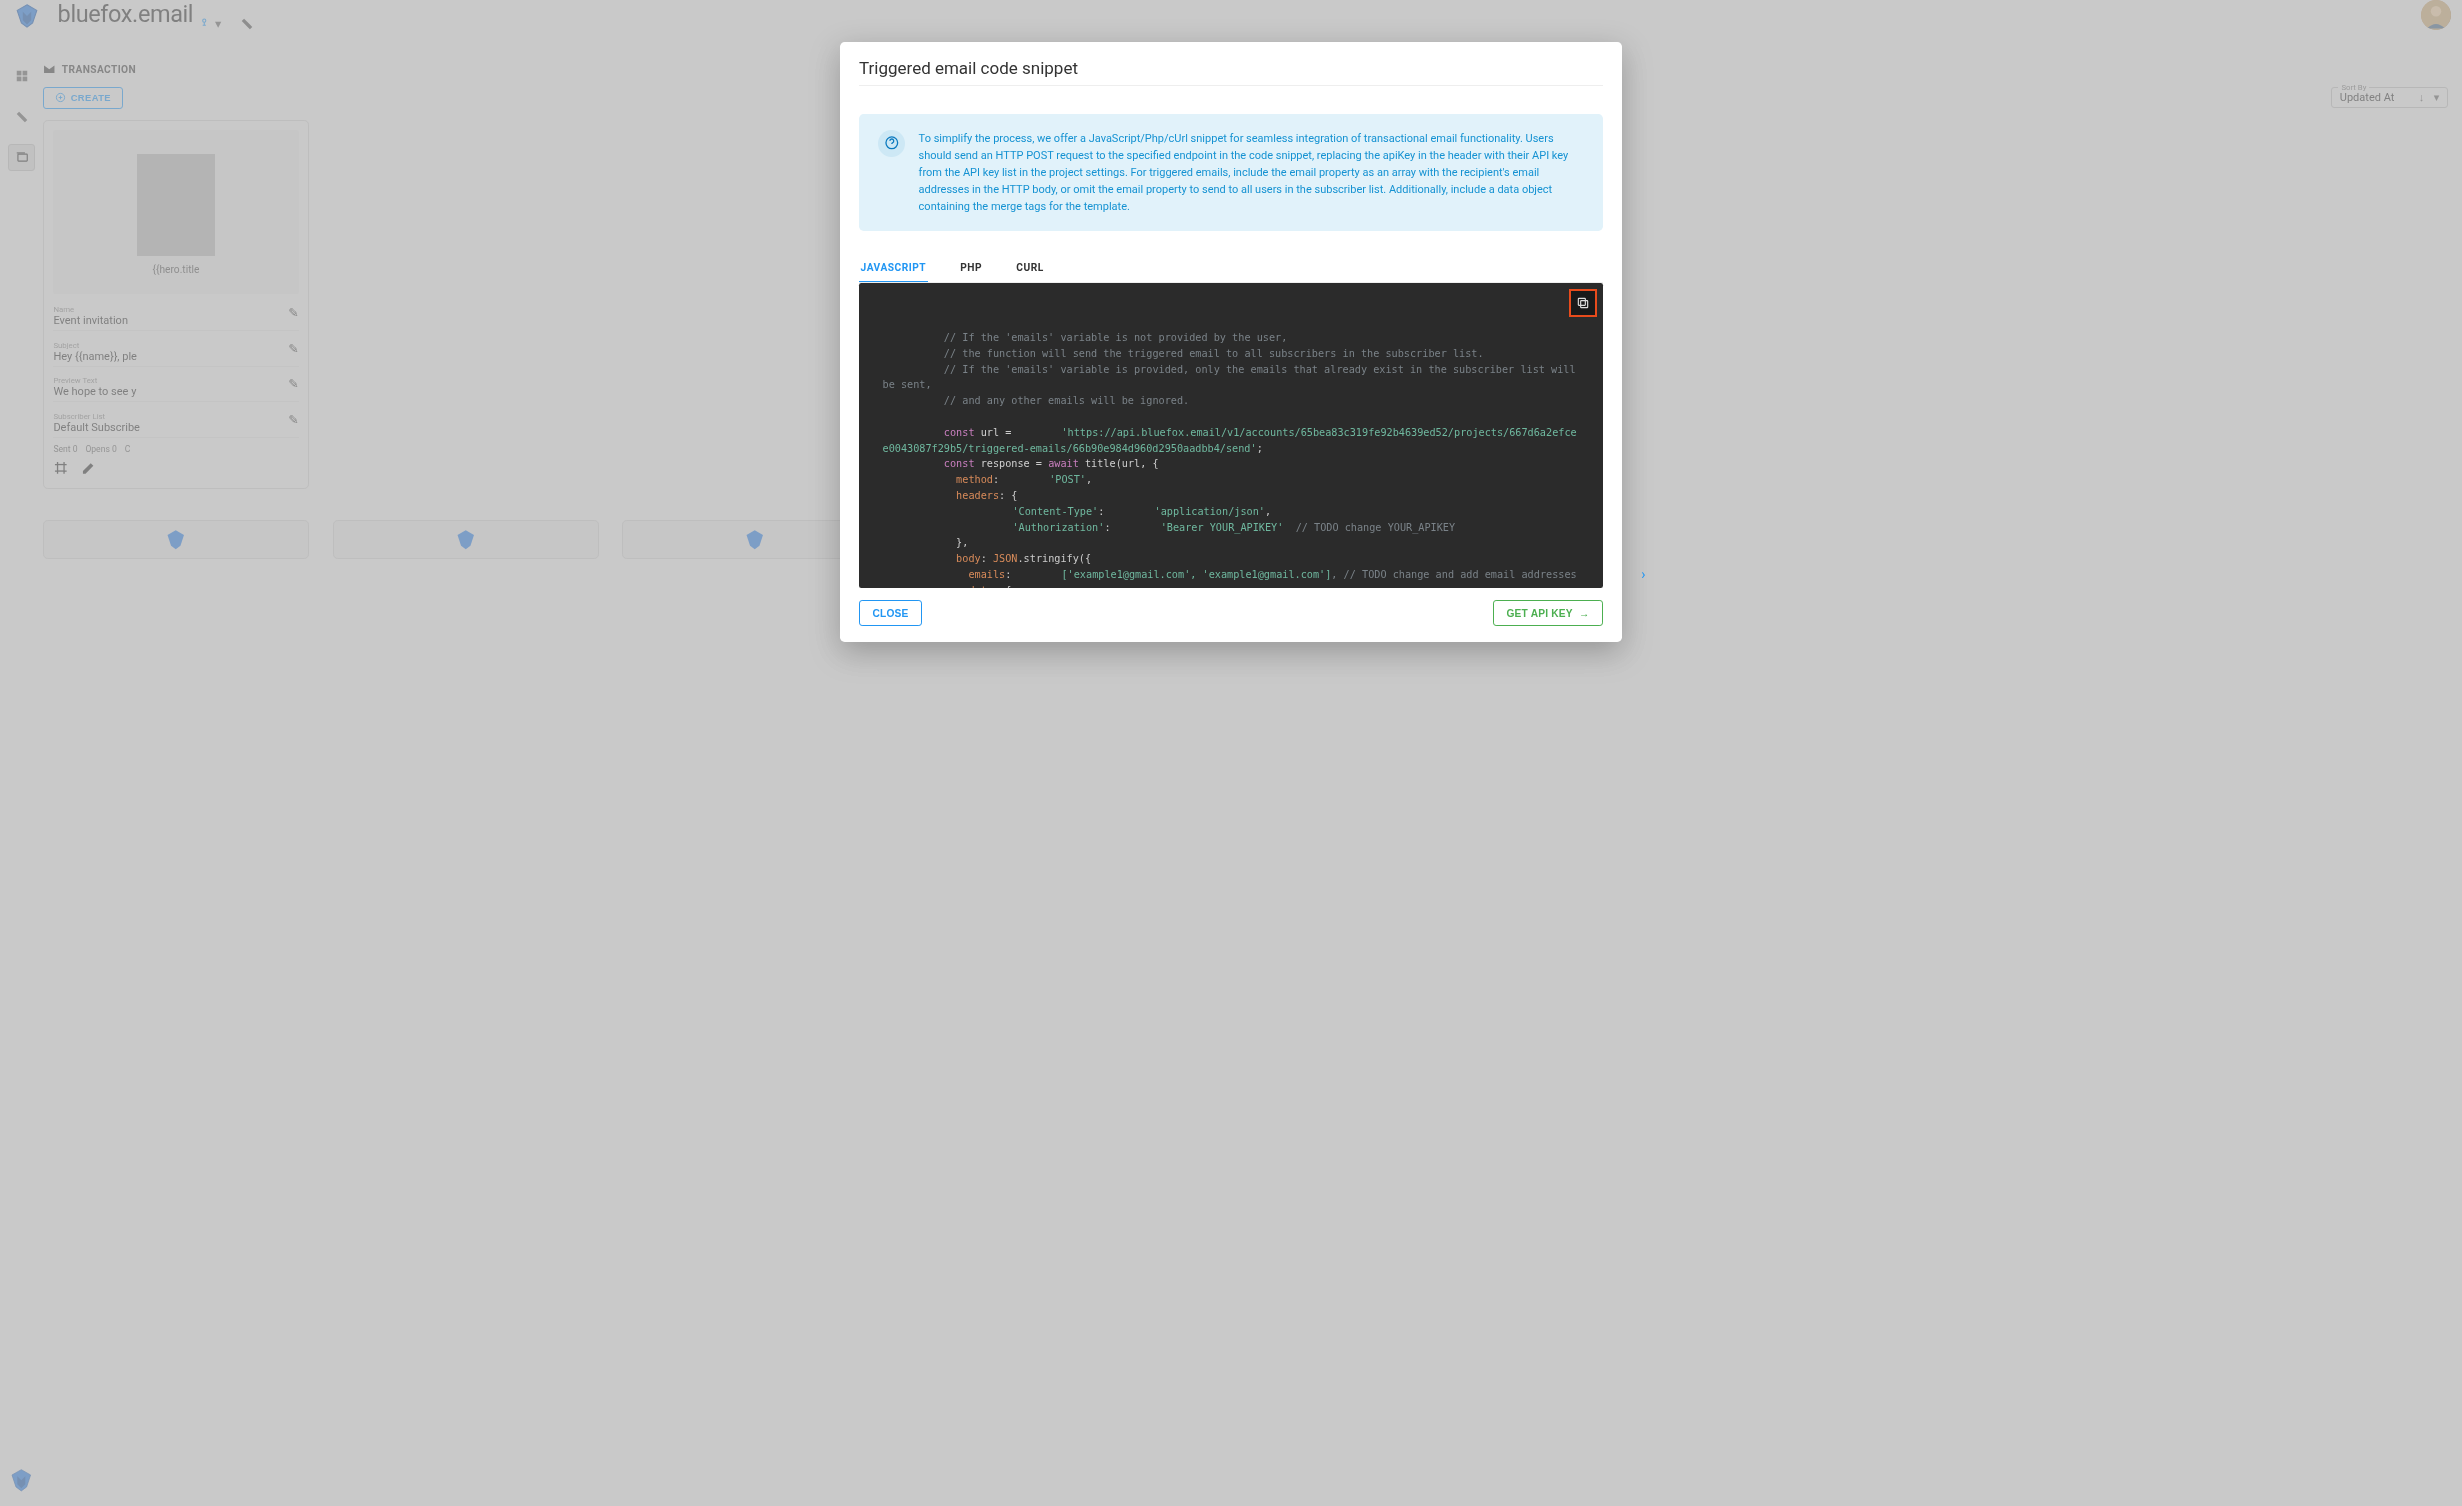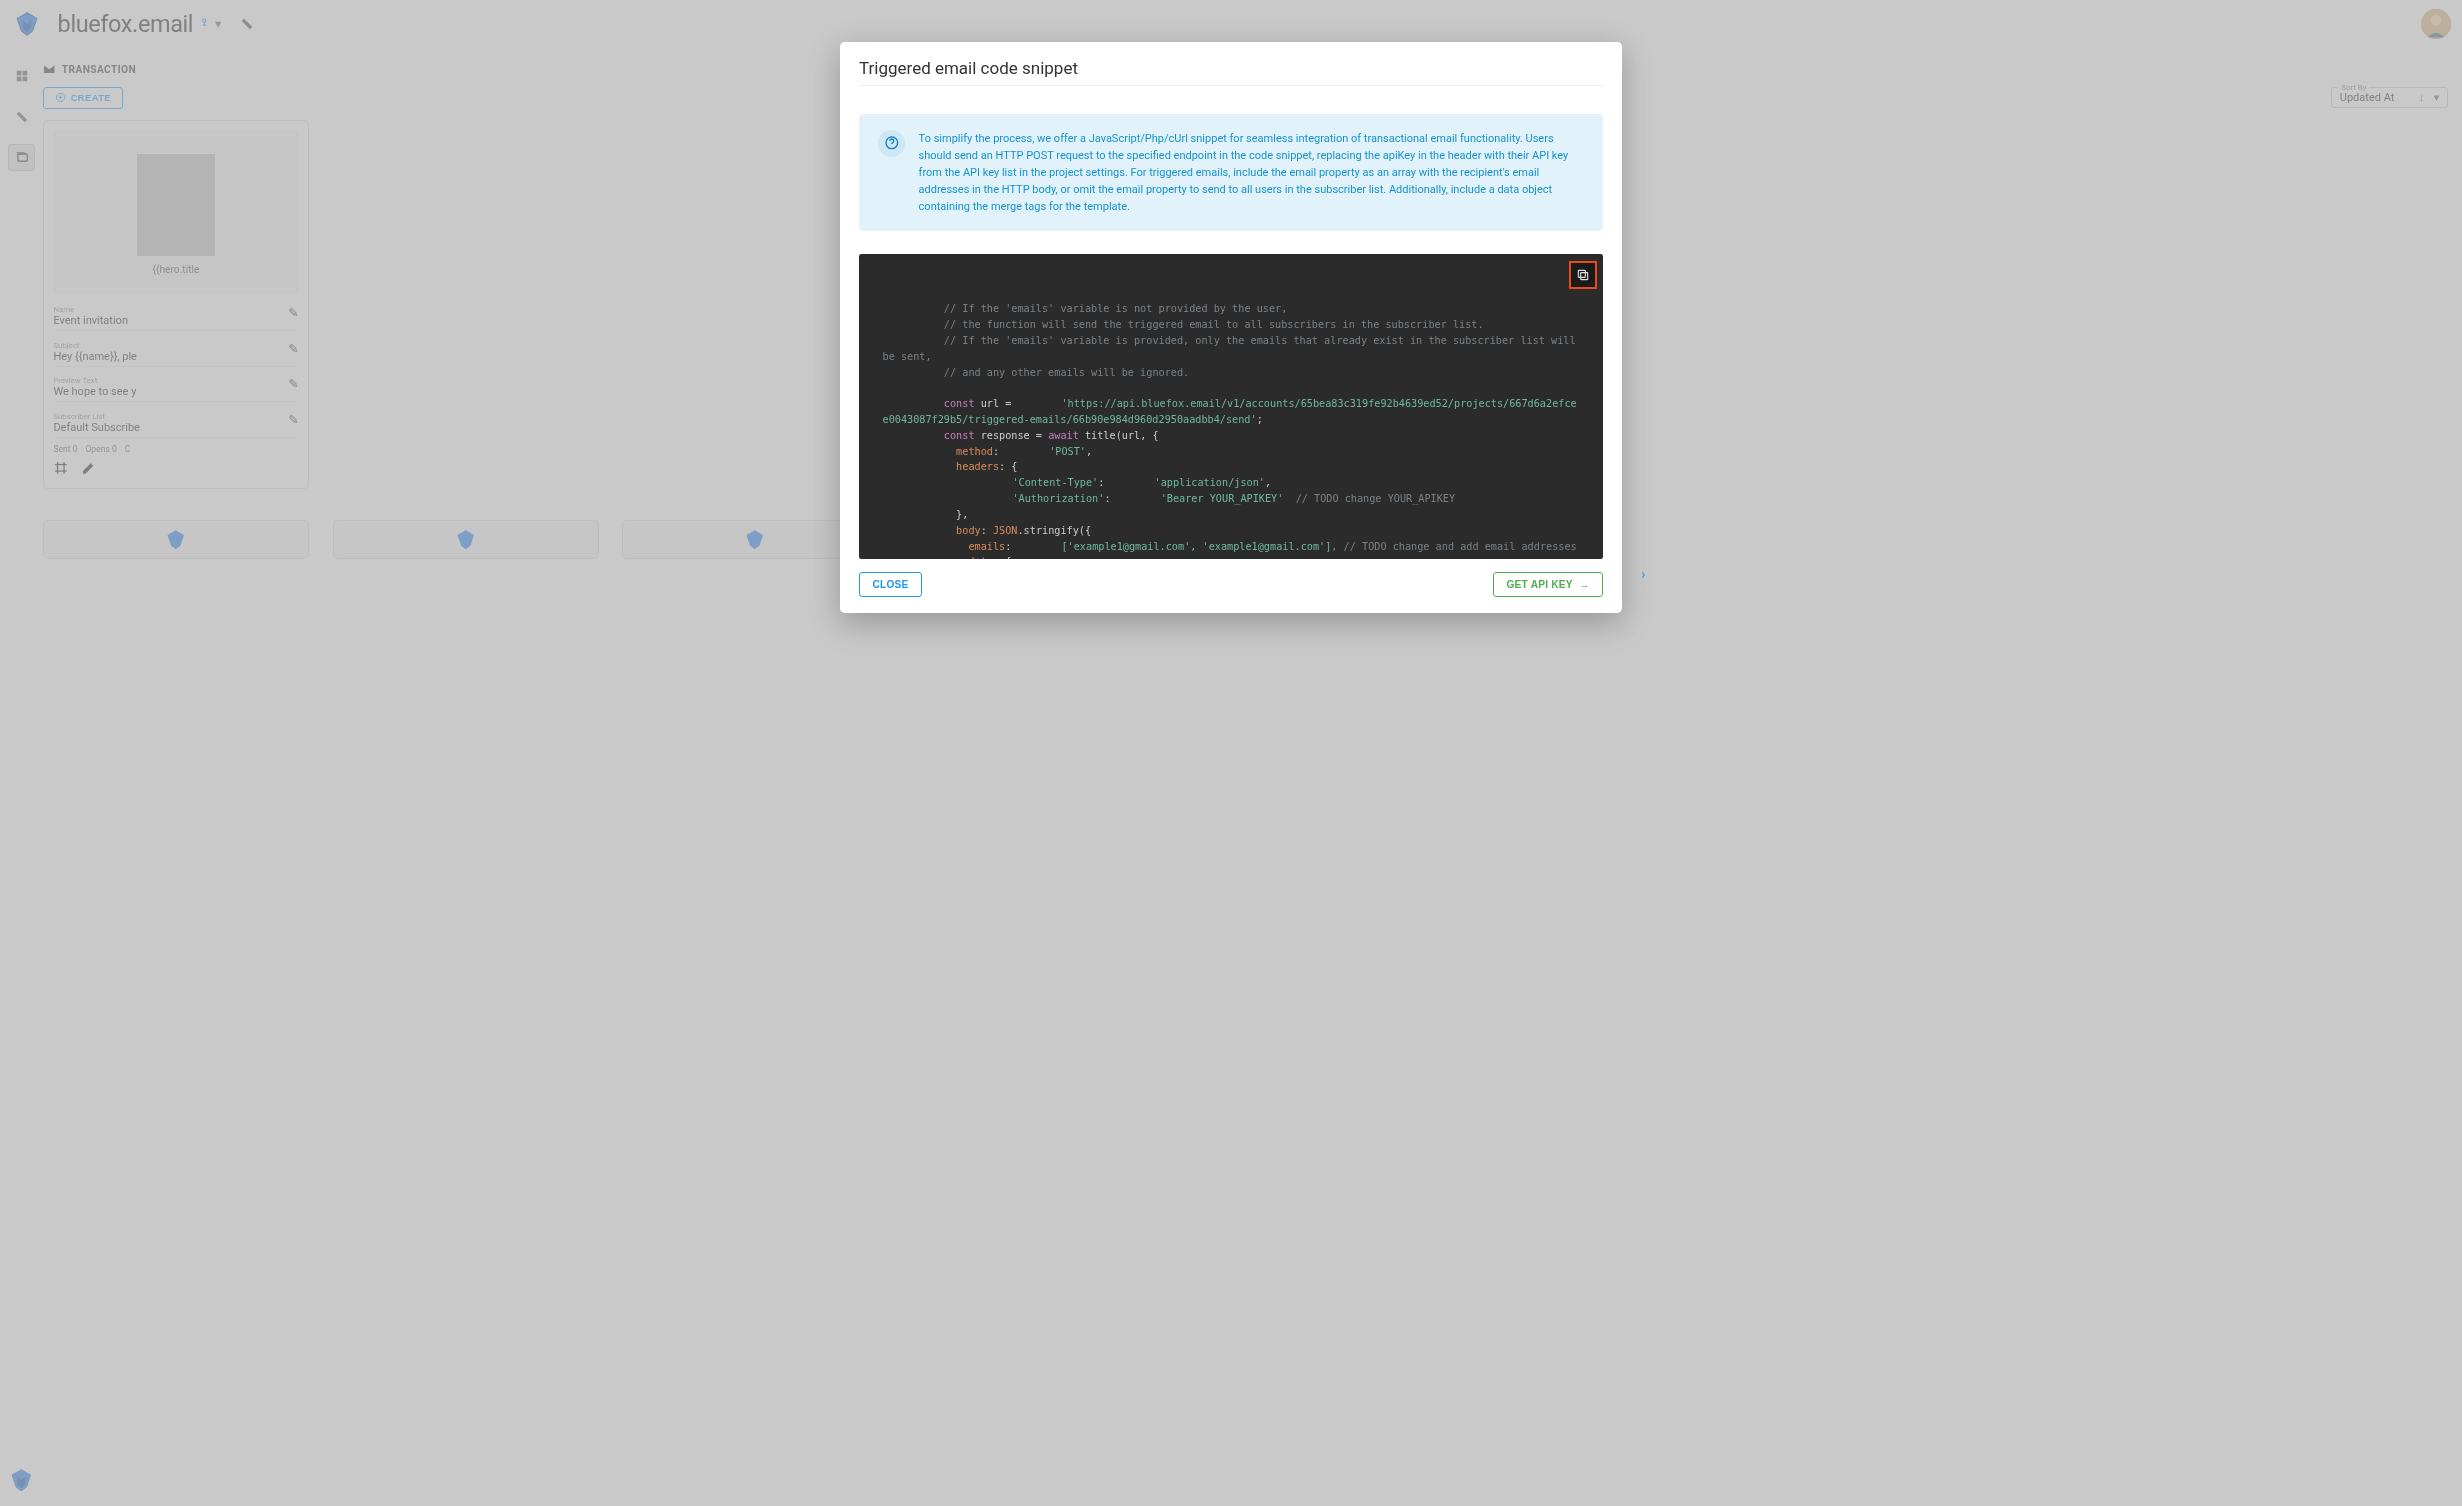--- a/index.html
+++ b/index.html
@@ -1,20 +1,20 @@
 <!DOCTYPE html>
 <html style="font-size:12.5px"><head>
 <meta charset="utf-8">
 <style>
 * { box-sizing: border-box; margin: 0; padding: 0; }
 body { font-family: -apple-system, BlinkMacSystemFont, "Segoe UI", Roboto, sans-serif; background: #e8e8e8; color: #333; overflow: hidden; }
 
 .app { display: flex; height: 100vh; position: relative; }
 
-.header { position: fixed; top: 0; left: 0; right: 0; height: 47px; background: #e8e8e8; display: flex; align-items: center; padding: 0 11px; z-index: 5; }
+.header { position: fixed; top: 0; left: 0; right: 0; height: 47px; background: #e8e8e8; display: flex; padding: 0 11px; z-index: 5; }
 .logo-icon { width: 31px; height: 31px; display: flex; align-items: center; justify-content: center; }
 .brand { font-size: 23.5px; font-weight: 400; color: #333; margin-left: 15.6px; letter-spacing: -0.4px; }
 .brand-icons { display: inline-flex; align-items: center; gap: 4.7px; margin-left: 4.7px; color: #2196f3; }
 .avatar { width: 30px; height: 30px; border-radius: 50%; background: linear-gradient(135deg,#d4a574,#8b6f47); margin-left: auto; display:flex; align-items:center; justify-content:center; overflow:hidden; }
 .avatar svg { width: 30px; height: 30px; }
 
 .sidebar { width: 43px; background: #e8e8e8; padding-top: 63px; display: flex; flex-direction: column; align-items: center; gap: 14px; }
 .sidebar-item { width: 26.6px; height: 26.6px; display: flex; align-items: center; justify-content: center; cursor: pointer; color: #555; border-radius: 3.1px; }
 .sidebar-item.active { background: #d4d4d4; border: 0.8px solid #bbb; }
 .sidebar-logo-bottom { position: fixed; bottom: 11px; left: 7.8px; width: 28px; height: 28px; }
@@ -241,20 +241,25 @@
     <div class="info-box">
       <div class="info-icon">
         <svg width="15.6" height="15.6" viewBox="0 0 24 24" fill="none" stroke="#0b7abf" stroke-width="2">
             <circle cx="12" cy="12" r="9"></circle>
             <path d="M9 9 a3 3 0 1 1 4 3 c-1 .5-1 1-1 2 M12 18 h0"></path>
           </svg>
       </div>
       <div class="info-text">To simplify the process, we offer a JavaScript/Php/cUrl snippet for seamless integration of transactional email functionality. Users should send an HTTP POST request to the specified endpoint in the code snippet, replacing the apiKey in the header with their API key from the API key list in the project settings. For triggered emails, include the email property as an array with the recipient's email addresses in the HTTP body, or omit the email property to send to all users in the subscriber list. Additionally, include a data object containing the merge tags for the template.</div>
     </div>
 
+    <div class="tabs">
+      <div class="tab active">JAVASCRIPT</div>
+      <div class="tab">PHP</div>
+      <div class="tab">CURL</div>
+    </div>
 
     <div class="code-block"><div class="copy-btn"><svg width="14" height="14" viewBox="0 0 24 24" fill="none" stroke="#ddd" stroke-width="2">
             <rect x="8" y="8" width="12" height="12" rx="1"></rect>
             <rect x="4" y="4" width="12" height="12" rx="1"></rect>
           </svg></div>          <span class="c-comment">// If the 'emails' variable is not provided by the user,</span>
           <span class="c-comment">// the function will send the triggered email to all subscribers in the subscriber list.</span>
           <span class="c-comment">// If the 'emails' variable is provided, only the emails that already exist in the subscriber list will be sent,</span>
           <span class="c-comment">// and any other emails will be ignored.</span>
 
           <span class="c-key">const</span> <span class="c-prop">url</span><span> = </span><span class="c-str">'https://api.bluefox.email/v1/accounts/65bea83c319fe92b4639ed52/projects/667d6a2efcee0043087f29b5/triggered-emails/66b90e984d960d2950aadbb4/send'</span><span>;</span>

